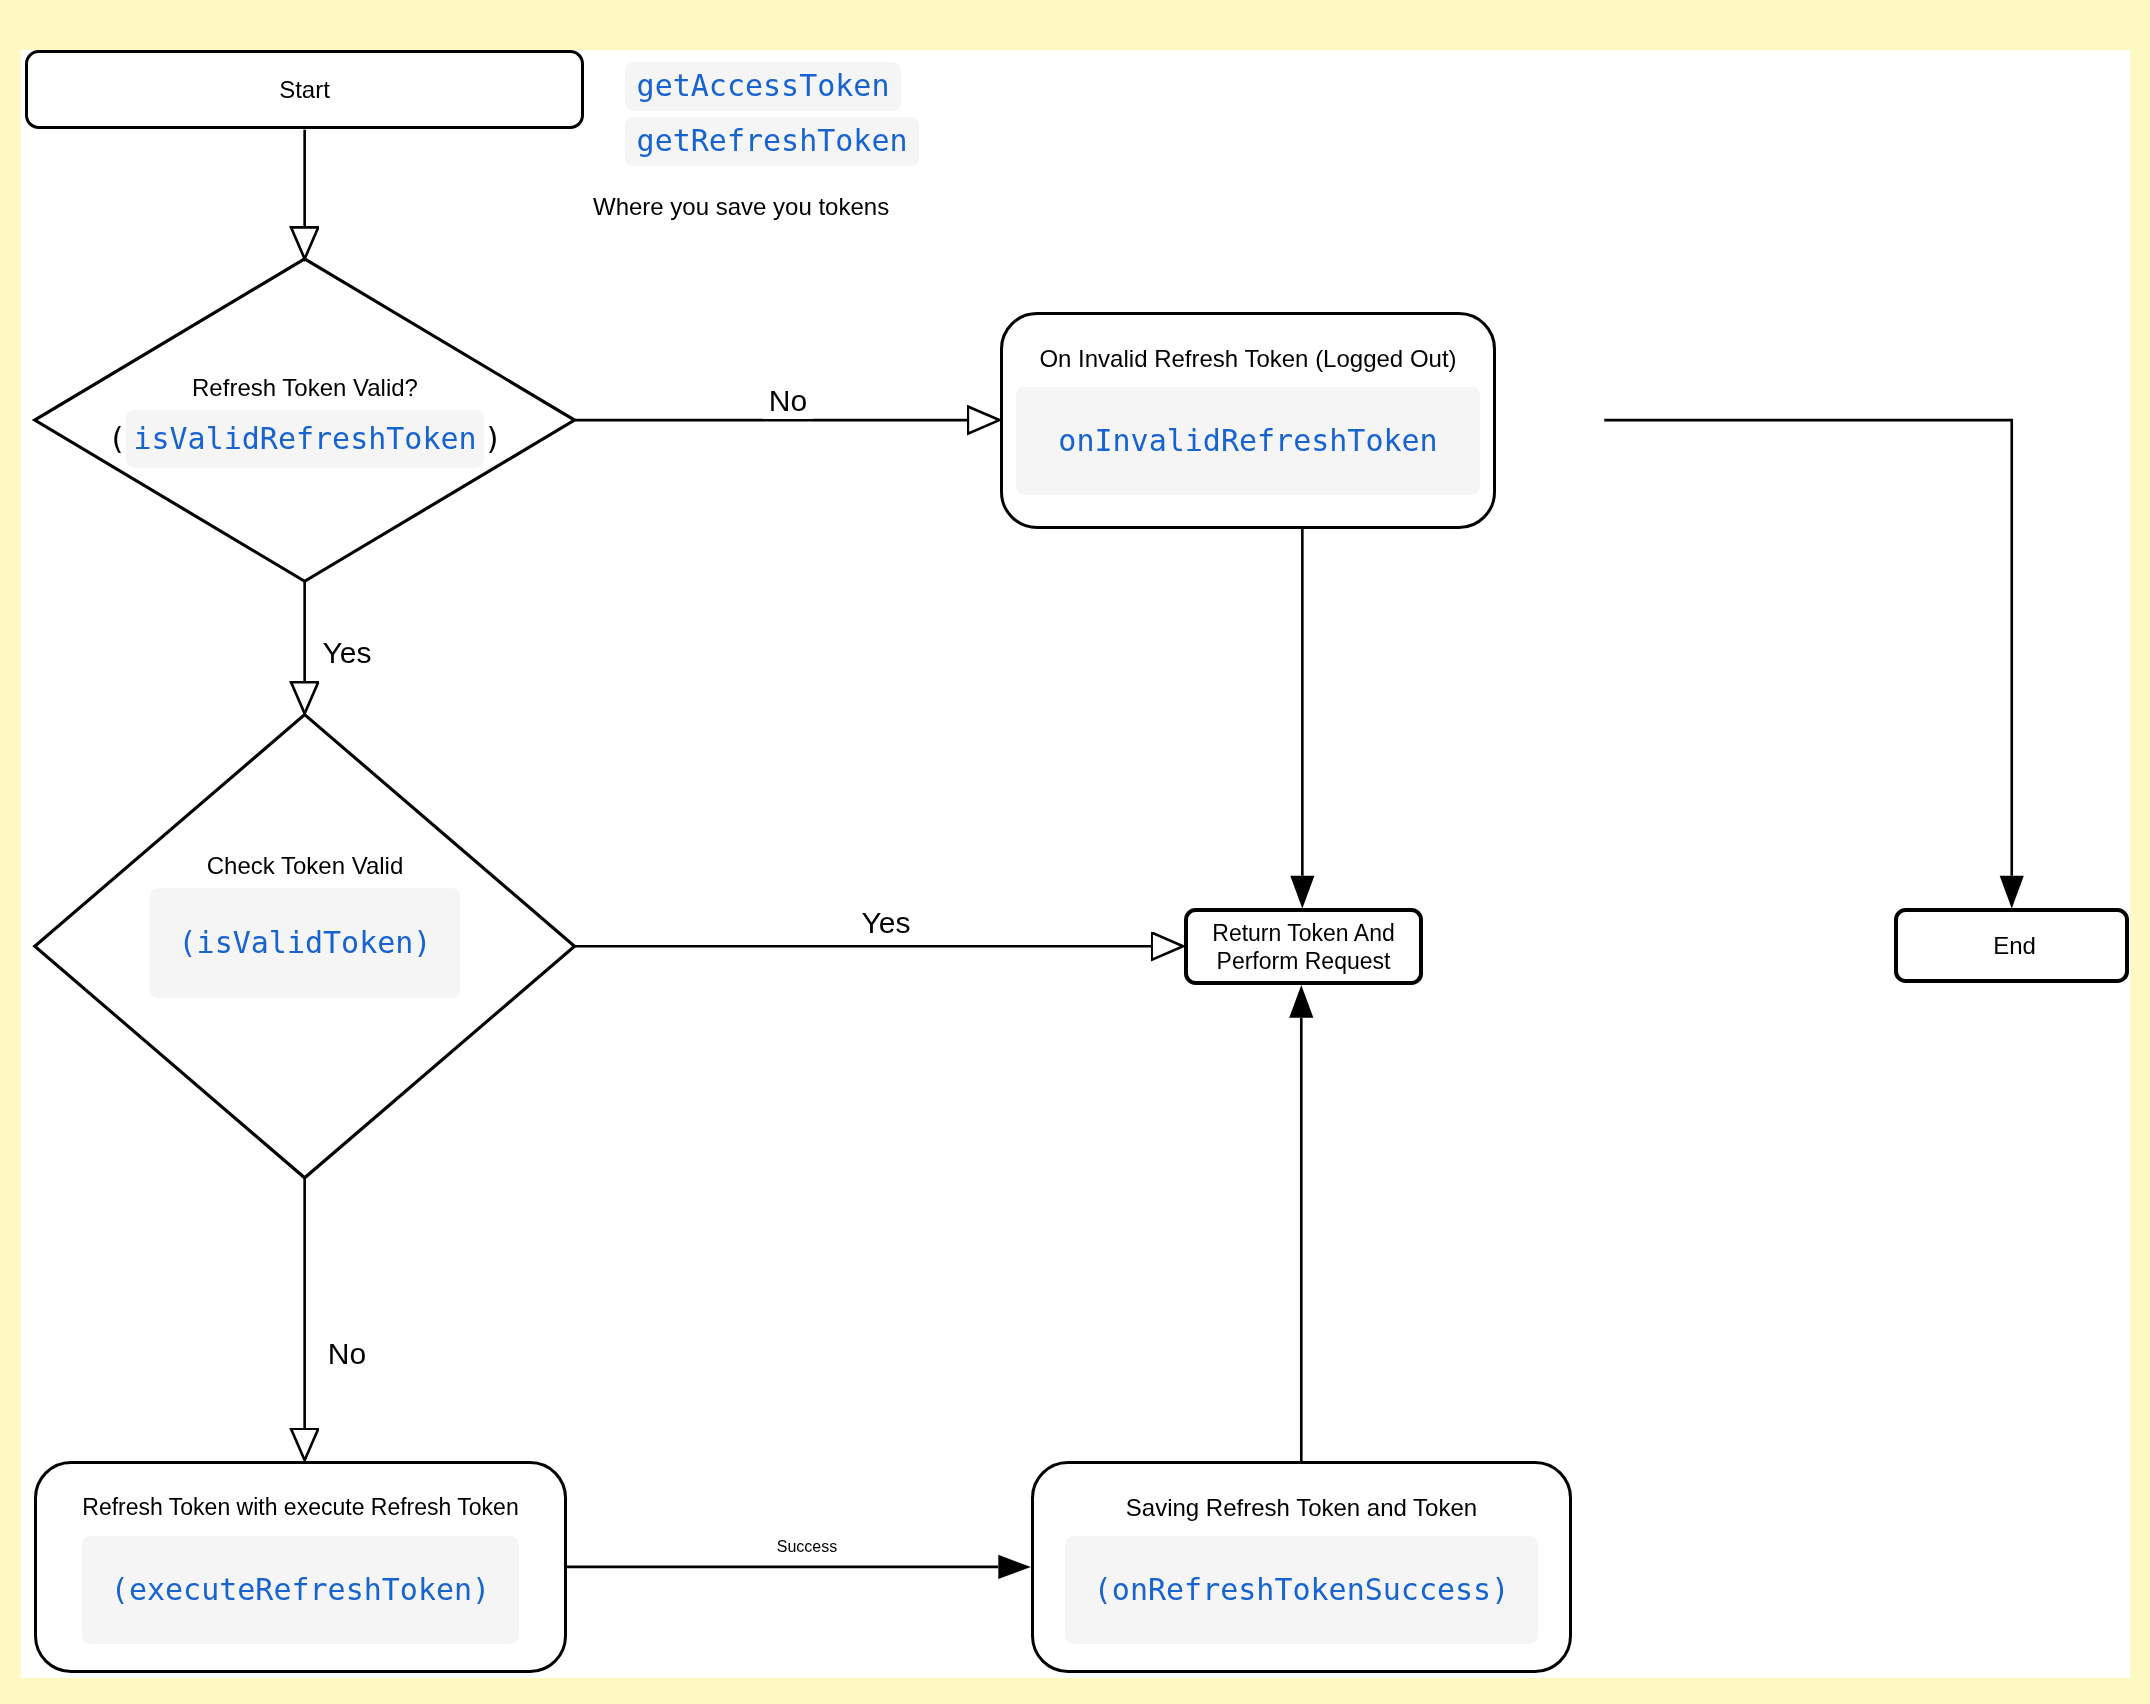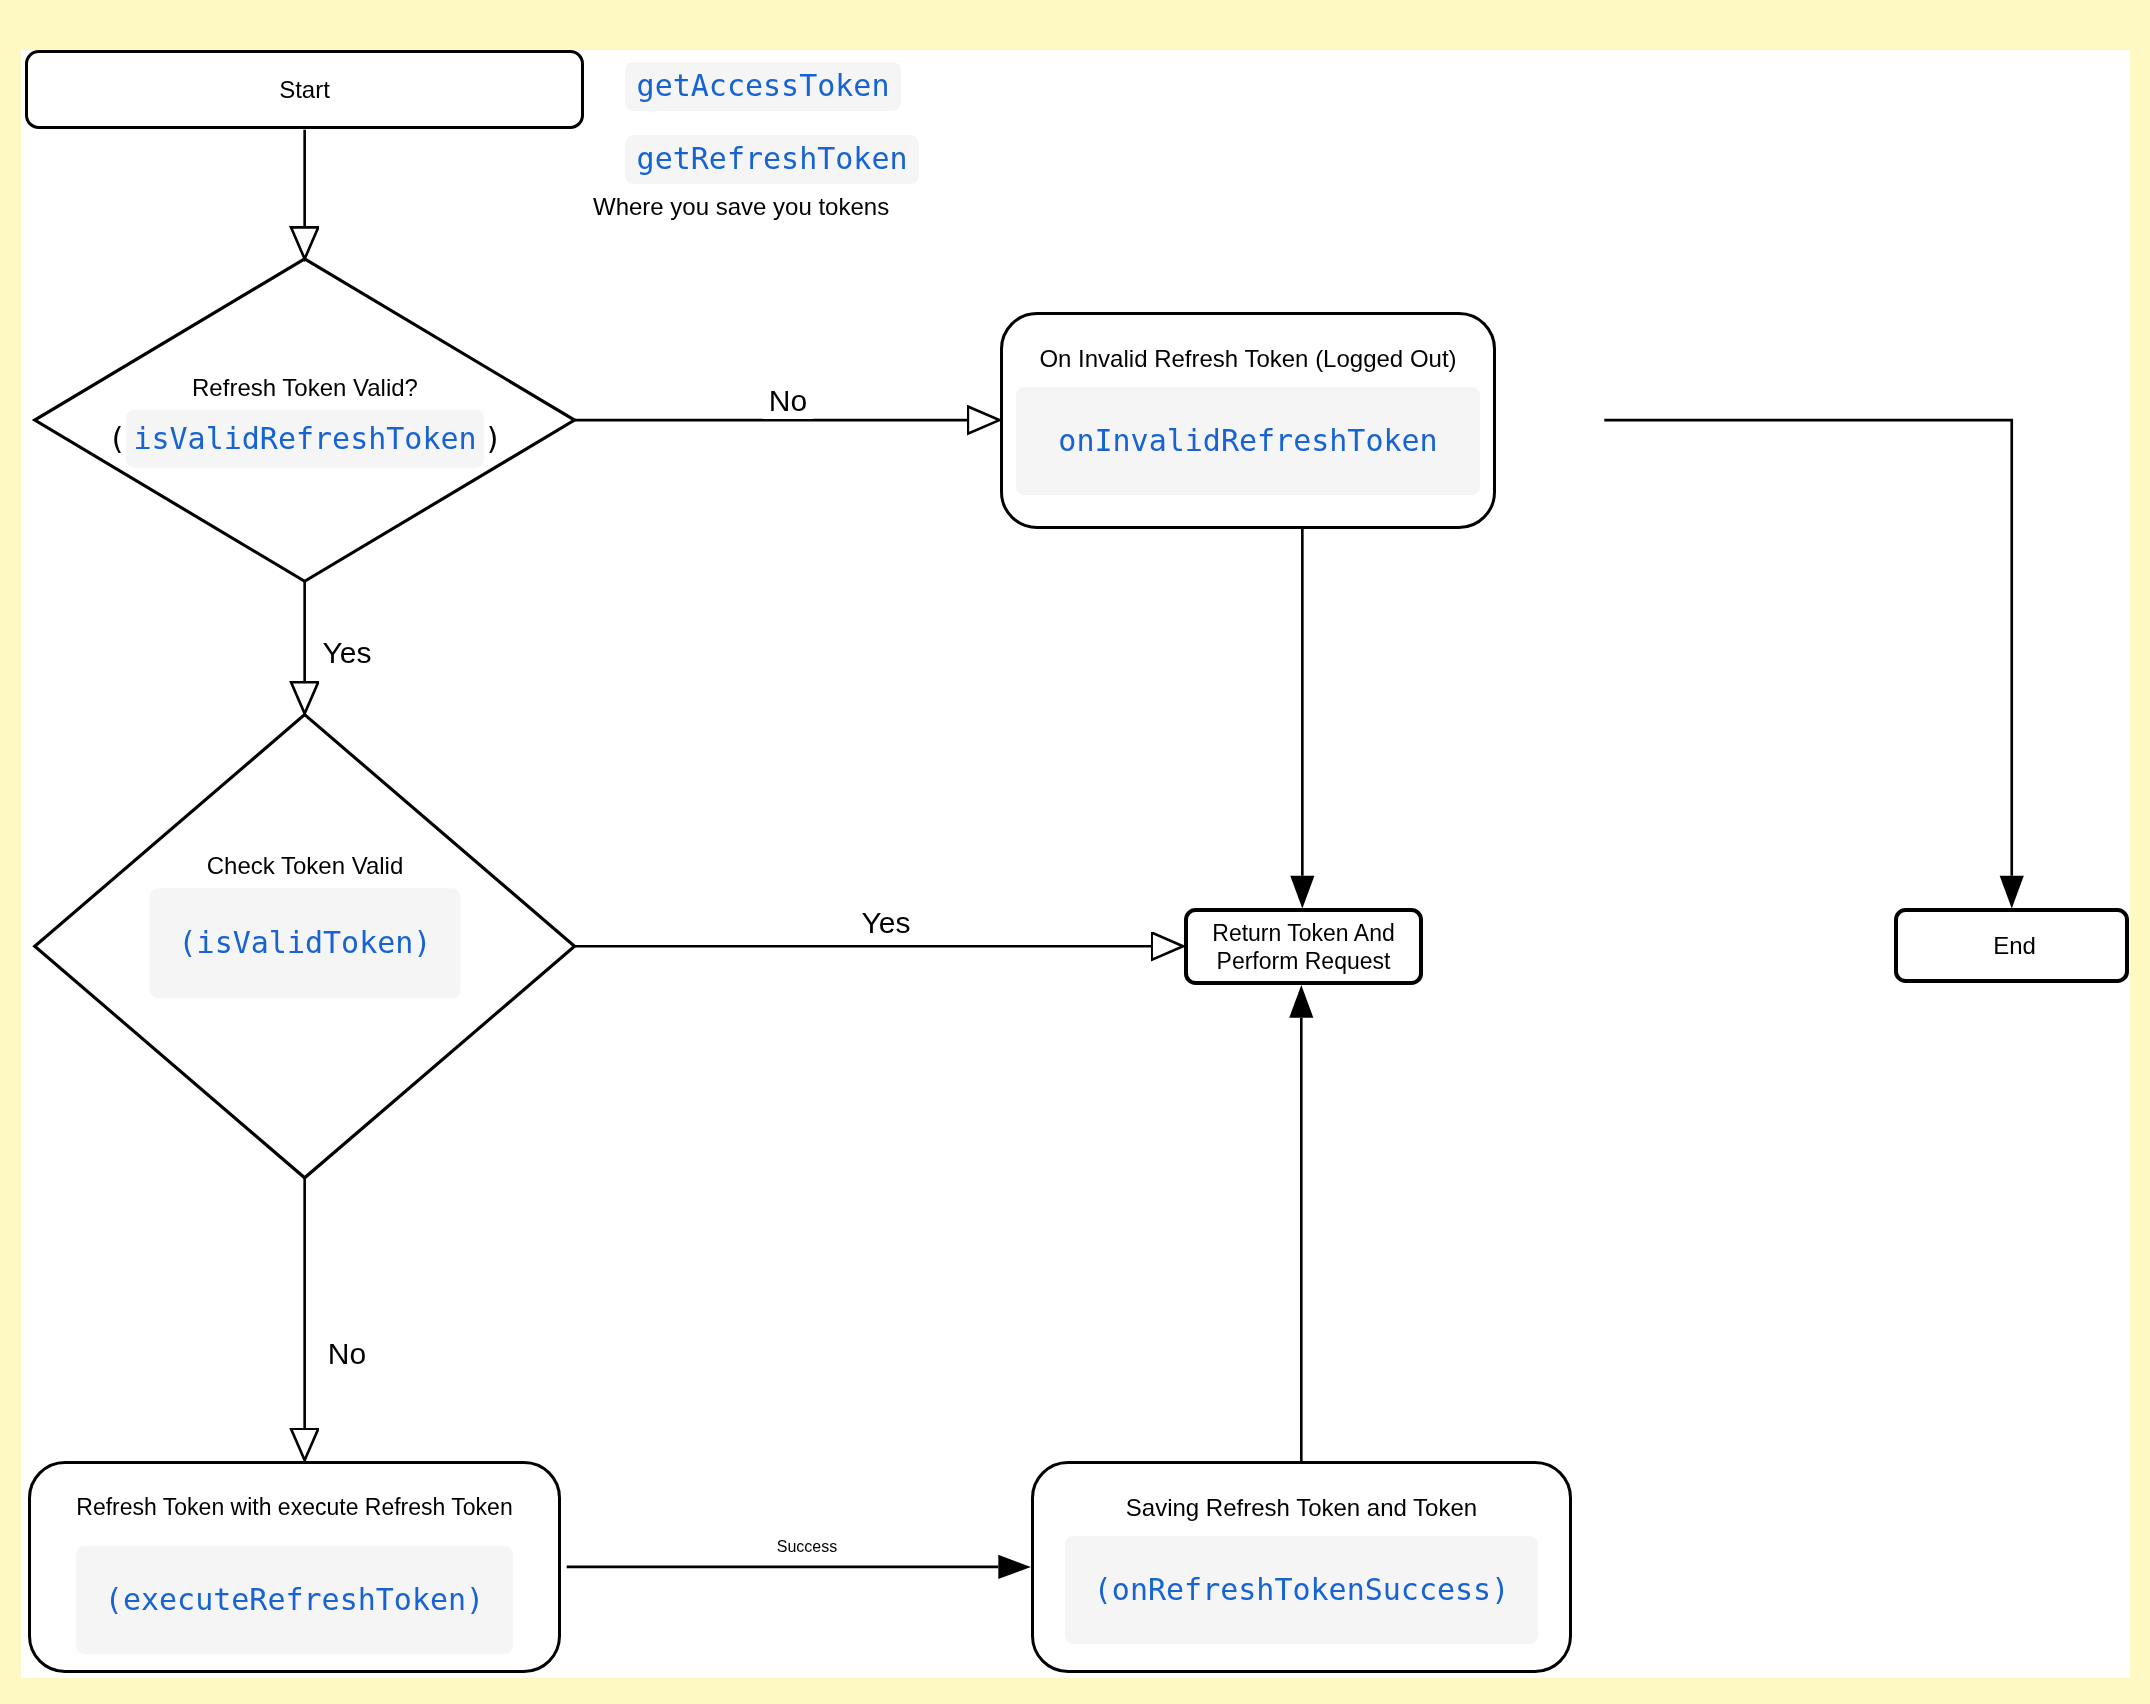--- a/index.html
+++ b/index.html
@@ -60,21 +60,21 @@
     <path d="M3055,800 L3831,800 L3831,1668" fill="none" stroke="#000" stroke-width="5" marker-end="url(#mf)"></path>
   </svg>
 
   <div class="node startbox" style="left:25px;top:50px;width:559px;height:79px;">
     <span class="plain">Start</span>
   </div>
 
   <div class="chip standalone" style="left: 625px; top: 62px; background: rgb(245, 245, 246);">
     <span>getAccessToken</span>
   </div>
-  <div class="chip standalone" style="left: 625px; top: 135px; background: rgb(245, 245, 246); justify-content: center;">
+  <div class="chip standalone" style="left: 625px; top: 117px; background: rgb(245, 245, 246); justify-content: center;">
     <span>getRefreshToken</span>
   </div>
   <div class="note" style="left:593px;top:193px;">Where you save you tokens</div>
 
   <div class="dblock" style="left:305px;top:420px;">
     <span class="ntitle">Refresh Token Valid?</span>
     <span class="coderow">
       <span class="paren">(</span>
       <span class="chip inline" style="background: rgb(245, 245, 246);">isValidRefreshToken</span>
       <span class="paren">)</span>
@@ -93,21 +93,21 @@
 
   <div class="node small" style="left:1184px;top:908px;width:239px;height:77px;">
     <span style="font-size:23px;line-height:28px;">Return Token And</span>
     <span style="font-size:23px;line-height:28px;">Perform Request</span>
   </div>
 
   <div class="node small" style="left:1894px;top:908px;width:235px;height:75px;padding-left:6px;">
     <span class="plain">End</span>
   </div>
 
-  <div class="node big" style="left:28px;top:1461px;width:533px;height:212px;gap:10px;">
+  <div class="node big" style="left:34px;top:1461px;width:533px;height:212px;">
     <span class="ntitle" style="font-size:23px;">Refresh Token with execute Refresh Token</span>
     <span class="chip innode" style="padding: 37px 29px; background: rgb(245, 245, 246);">(executeRefreshToken)</span>
   </div>
 
   <div class="node big" style="left:1031px;top:1461px;width:541px;height:212px;">
     <span class="ntitle">Saving Refresh Token and Token</span>
     <span class="chip innode" style="padding: 37px 29px; background: rgb(245, 245, 246);">(onRefreshTokenSuccess)</span>
   </div>
 
   <div class="elabel" style="left:788px;top:401px;">No</div>

